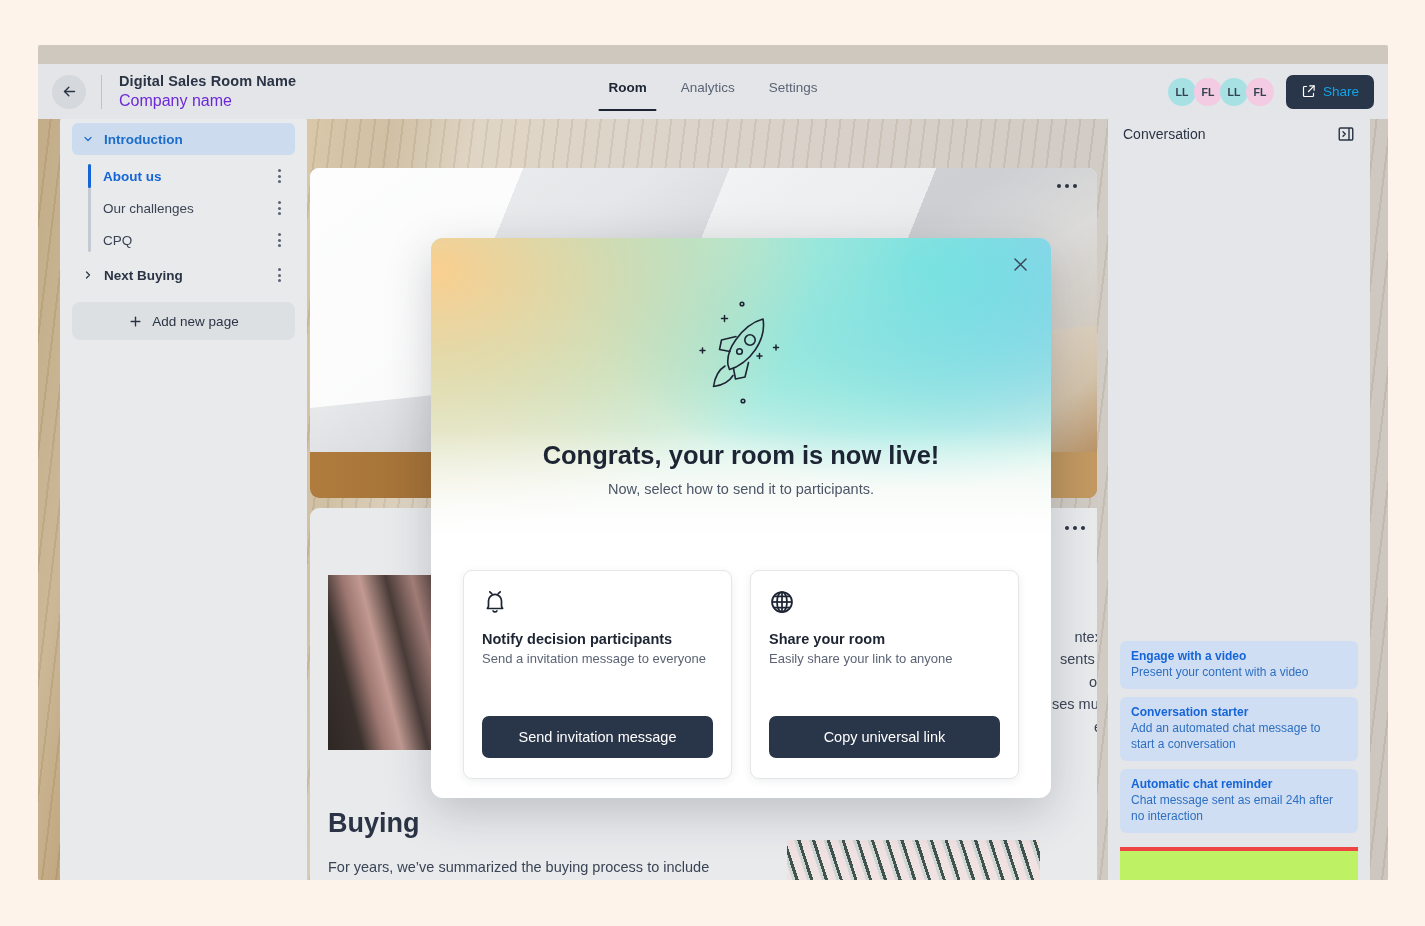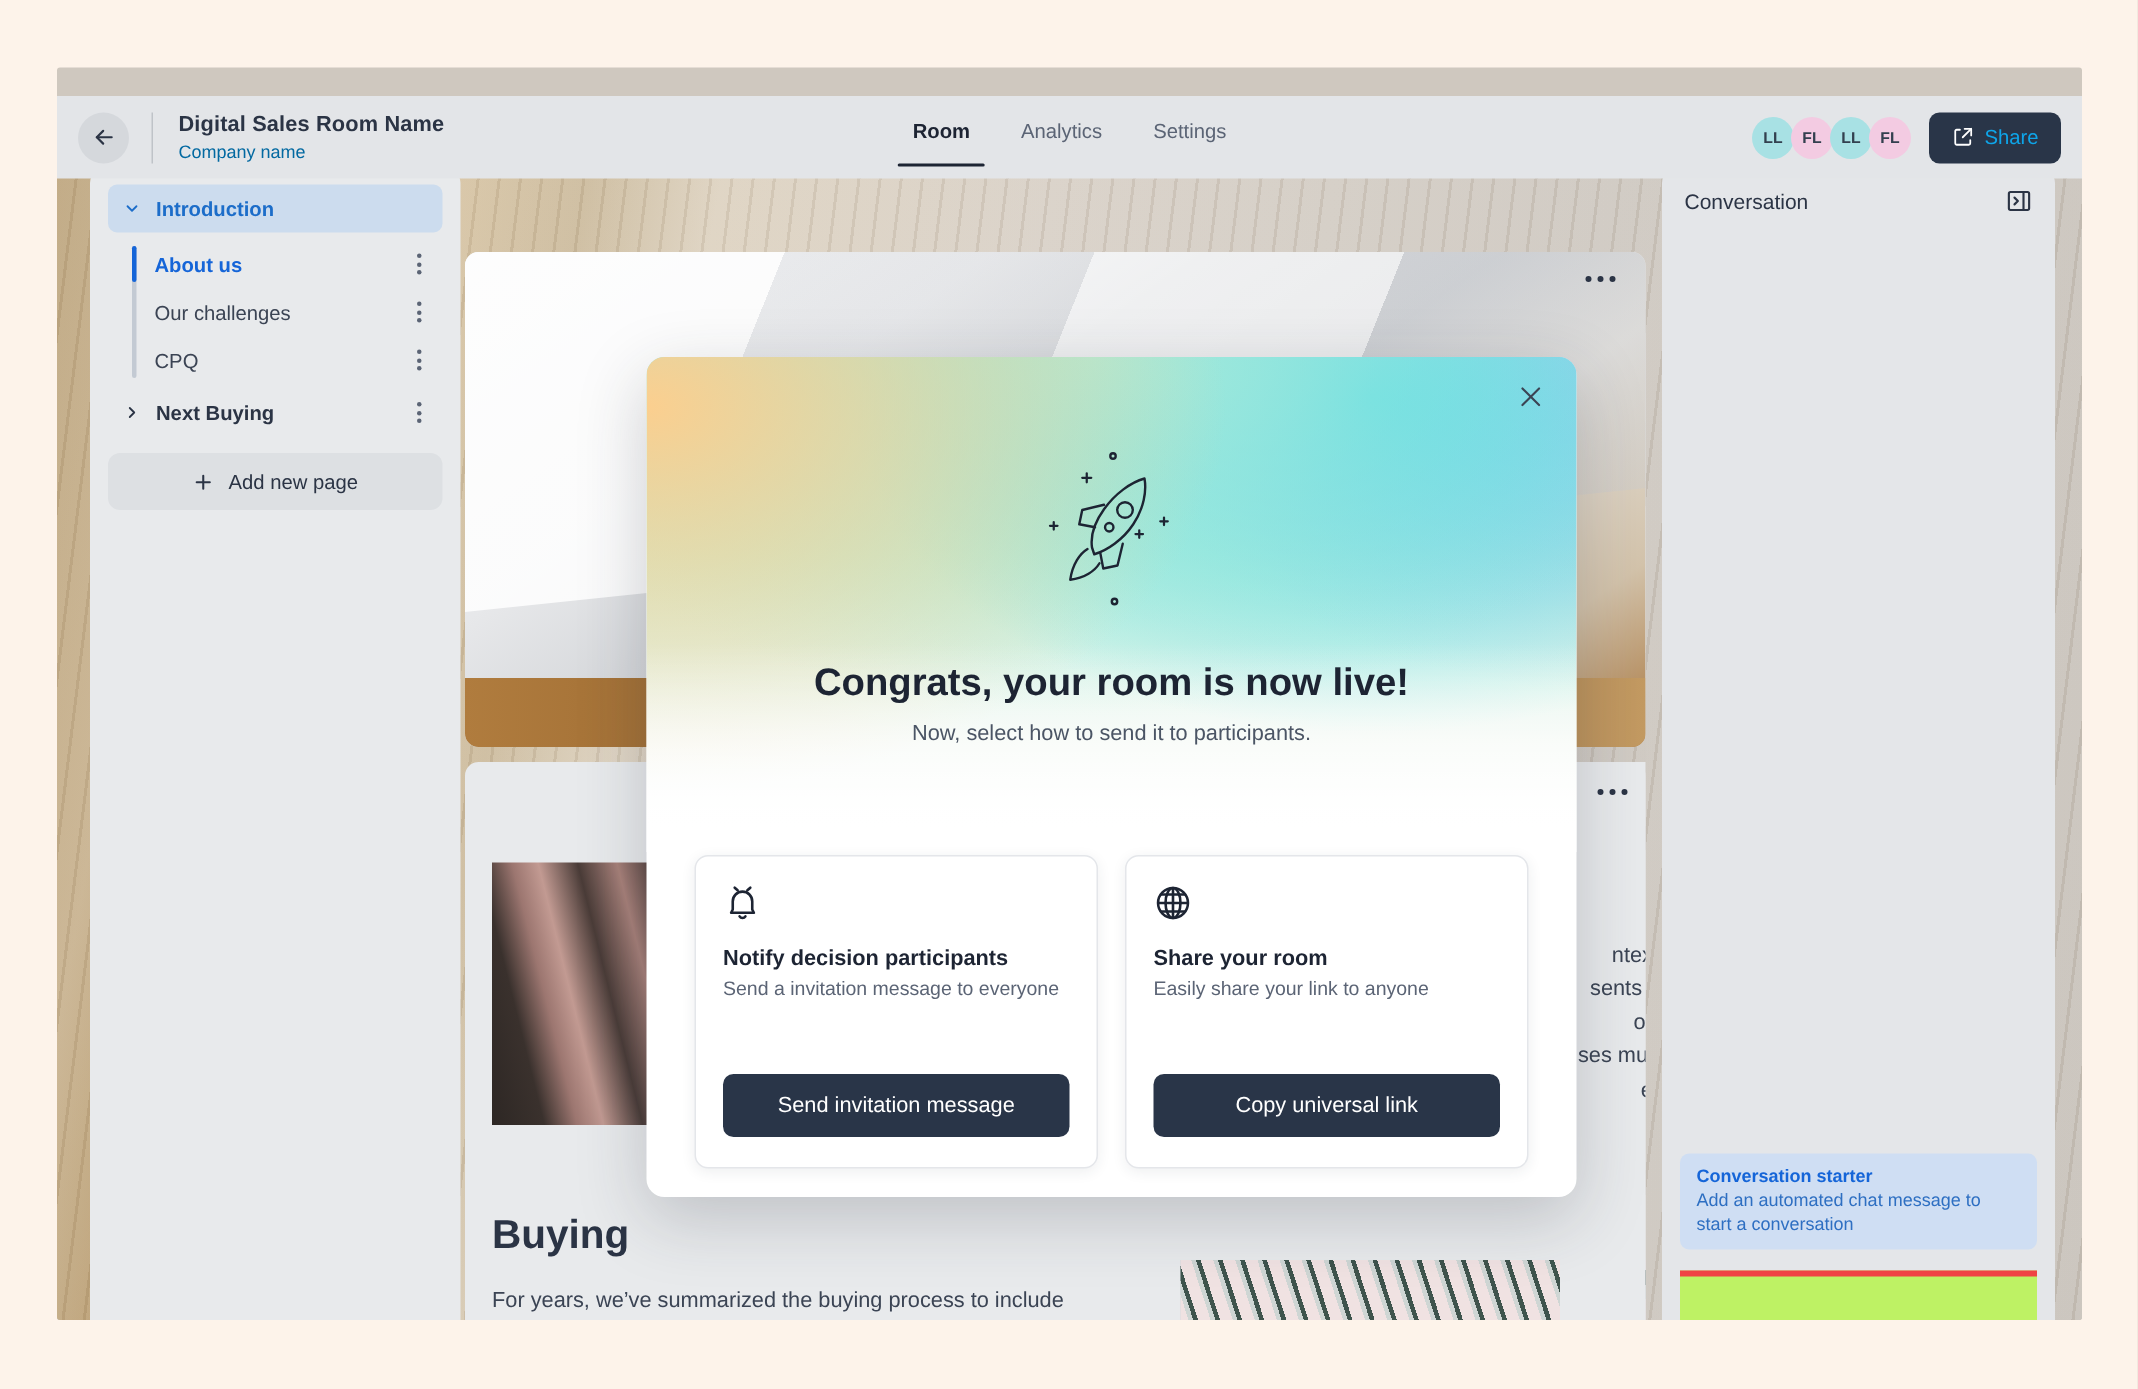--- a/index.html
+++ b/index.html
@@ -35,21 +35,21 @@
     margin-left: 14px;
     display: flex; align-items: center; justify-content: center;
     cursor: pointer;
   }
   .back-btn svg { width: 17px; height: 17px; }
   .title-divider {
     width: 1px; height: 34px; background: #bfc3c8; margin-left: 15px;
   }
   .title-block { margin-left: 17px; line-height: 1.25; }
   .title-block .t1 { font-size: 14.5px; font-weight: bold; color: #2b3445; letter-spacing: .1px; }
-  .title-block .t2 { font-size: 12px; color: #0369a1; margin-top: 1px; }
+  .title-block .t2 { font-size: 16px; color: #6d28d9; margin-top: 1px; }
 
   .tabs {
     position: absolute; left: 50%; transform: translateX(-50%);
     top: 0; height: 55px; display: flex; align-items: flex-start; gap: 14px;
     padding-top: 16px;
   }
   .tab {
     font-size: 13.5px; color: #5b6475; padding: 0 10px 16px 10px;
     cursor: pointer; position: relative;
   }
@@ -396,22 +396,30 @@
         <rect x="3" y="4" width="18" height="16" rx="1.5"></rect>
         <line x1="16" y1="4" x2="16" y2="20"></line>
         <polyline points="8 9 11 12 8 15" stroke-linecap="round" stroke-linejoin="round"></polyline>
       </svg>
     </div>
 
     <div class="convo-body"></div>
 
     <div class="suggestions">
       <div class="sug">
+        <div class="st">Engage with a video</div>
+        <div class="ss">Present your content with a video</div>
+      </div>
+      <div class="sug">
         <div class="st">Conversation starter</div>
         <div class="ss">Add an automated chat message to start a conversation</div>
+      </div>
+      <div class="sug">
+        <div class="st">Automatic chat reminder</div>
+        <div class="ss">Chat message sent as email 24h after no interaction</div>
       </div>
     </div>
 
     <div class="composer">
       <span class="ph">Type your message here</span>
       <svg class="ci" viewBox="0 0 24 24" fill="none" stroke="#3b4454" stroke-width="1.7">
         <circle cx="12" cy="12" r="9.3"></circle>
         <circle cx="9" cy="10" r=".9" fill="#3b4454" stroke="none"></circle>
         <circle cx="15" cy="10" r=".9" fill="#3b4454" stroke="none"></circle>
         <path d="M8.5 14.3c1 1.2 2.1 1.7 3.5 1.7s2.5-.5 3.5-1.7" stroke-linecap="round"></path>

